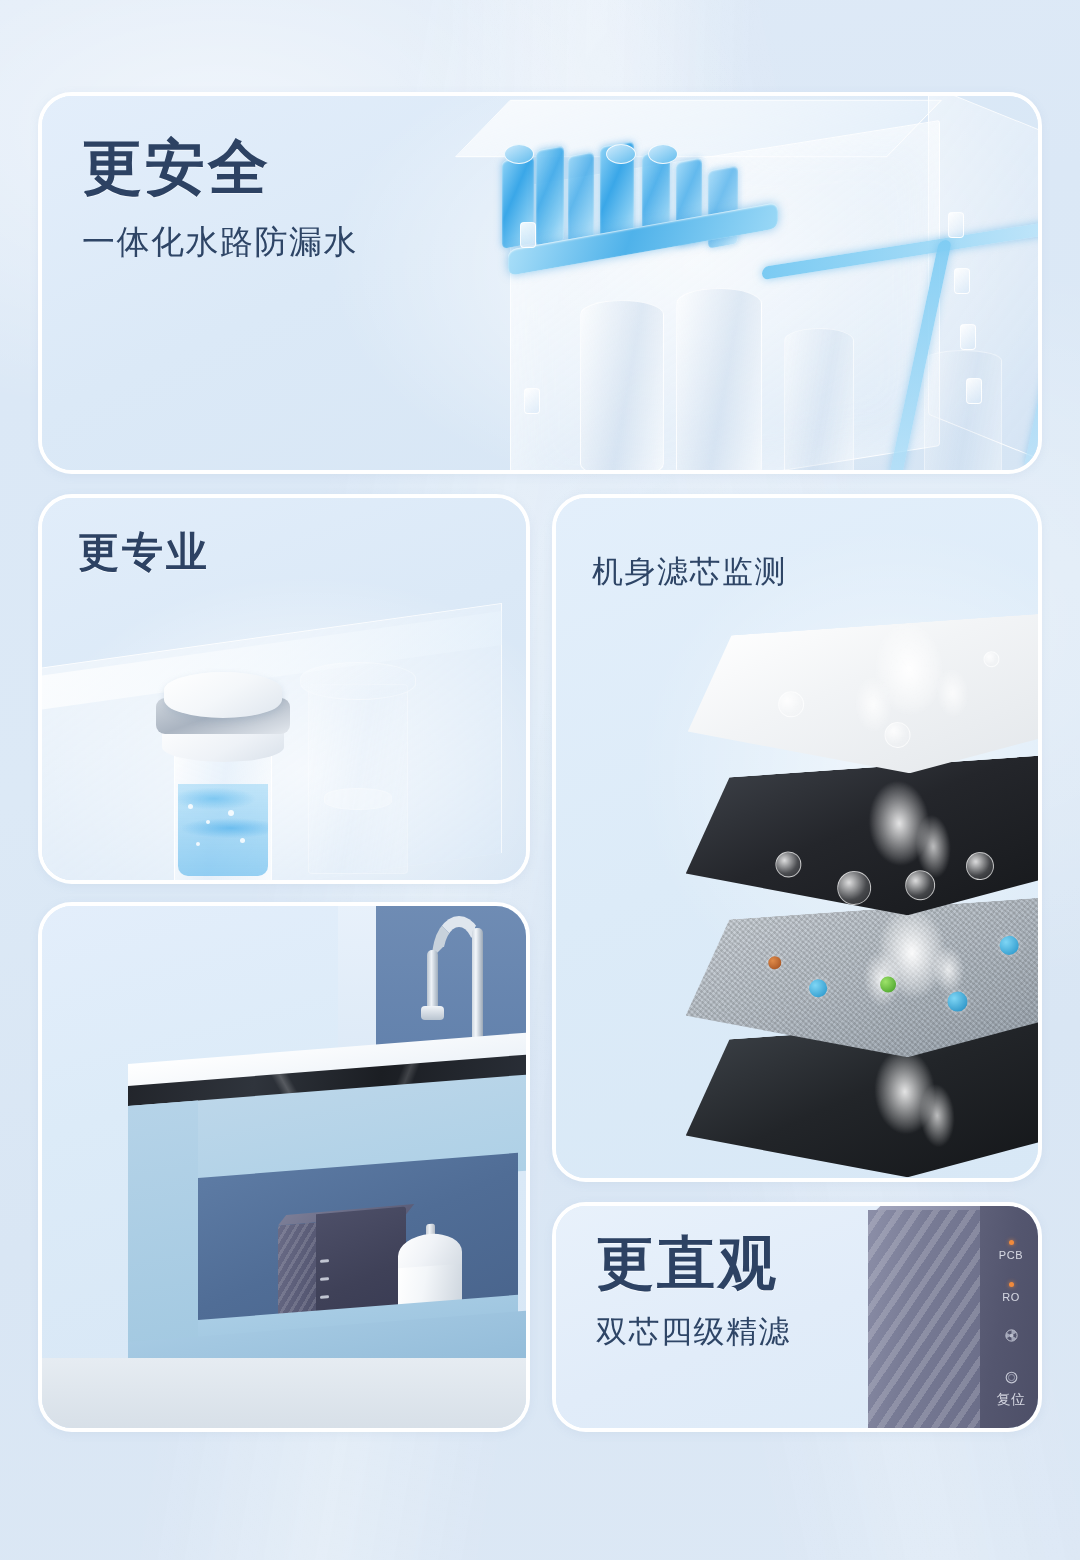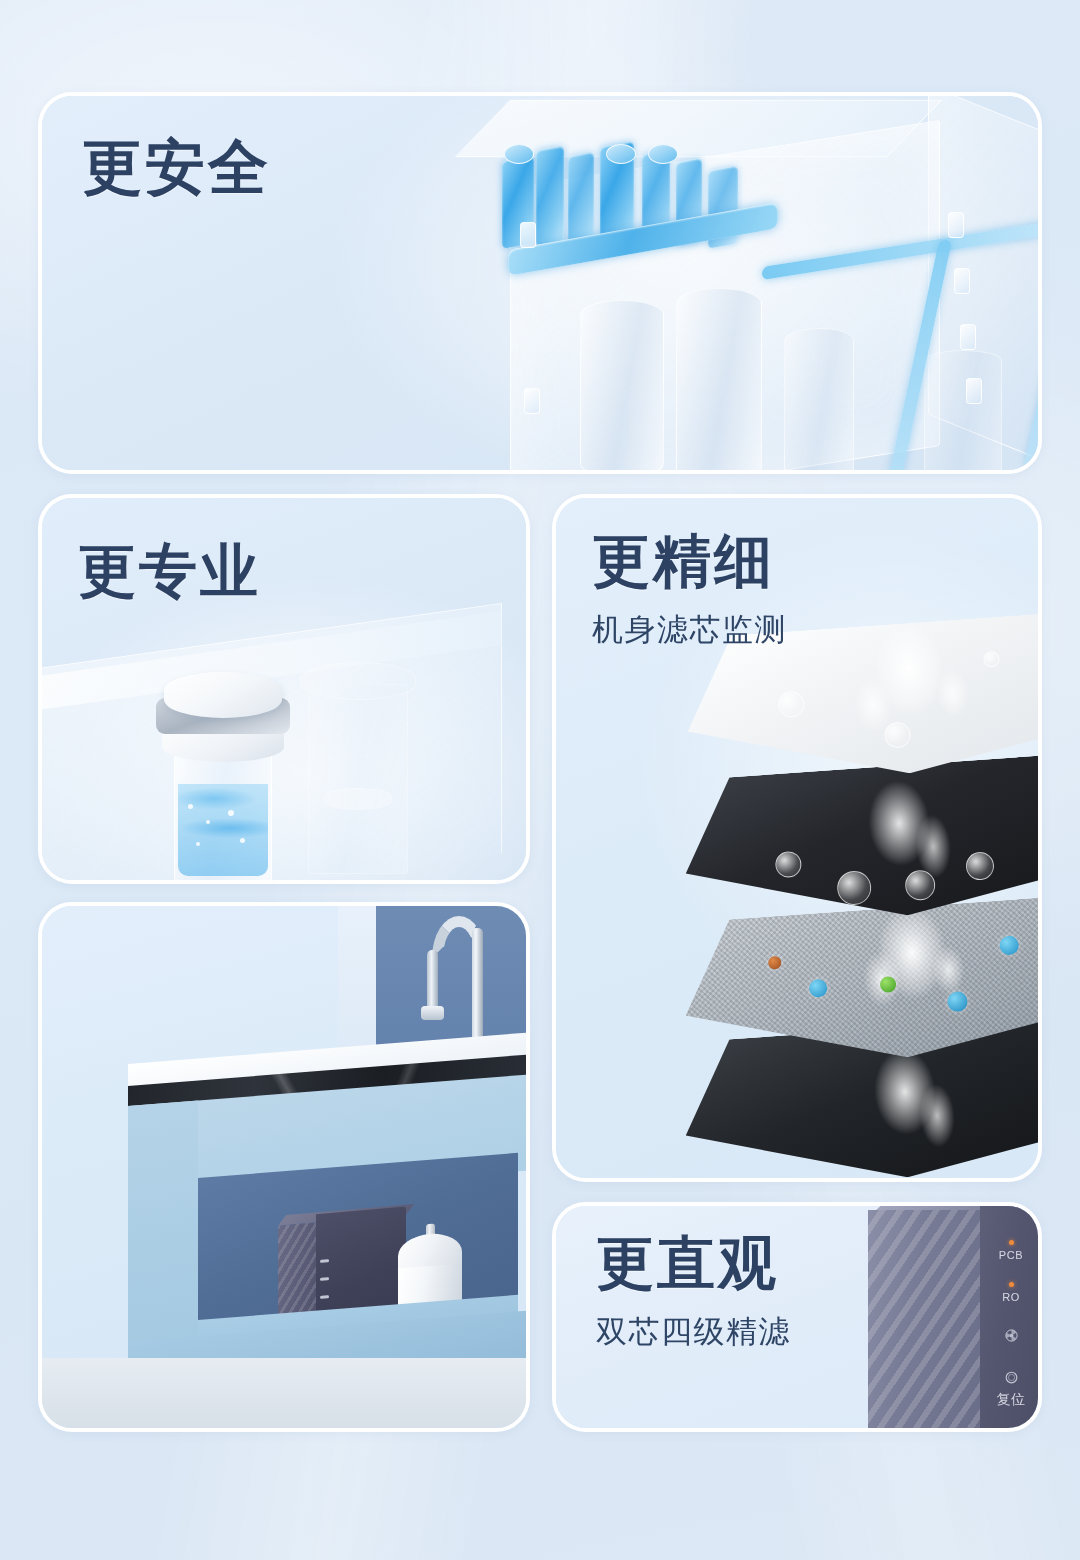--- a/index.html
+++ b/index.html
@@ -139,21 +139,21 @@
           border:1px solid rgba(255,255,255,.85); }
 
   
   #card2 { left: 38px; top: 494px; width: 492px; height: 390px; }
   #card2 .card-inner {
     background:
       radial-gradient(ellipse 420px 300px at 55% 72%, rgba(255,255,255,.82) 0%, rgba(255,255,255,0) 66%),
       linear-gradient(160deg, #e1edfa 0%, #dbe9f7 45%, #d6e5f4 100%);
   }
   #card2 .titles { left: 36px; top: 34px; }
-  #card2 .t-main { font-size: 58px; margin-top: 10px; }
+  #card2 .t-main { font-size: 41px; }
   #card2 .t-sub  { font-size: 31px; margin-top: 24px; }
 
   .c2-housing {
     position:absolute; left: -10px; top: 138px; width: 470px; height: 250px;
     background: linear-gradient(150deg, rgba(255,255,255,.50), rgba(222,236,250,.30));
     border-top: 1.5px solid rgba(255,255,255,.85);
     border-right: 1.5px solid rgba(255,255,255,.6);
     transform: skewY(-8deg);
   }
   .c2-shelf {
@@ -453,20 +453,21 @@
         <div class="clip" style="left:486px; top:120px"></div>
         <div class="clip" style="left:492px; top:176px"></div>
         <div class="clip" style="left:498px; top:232px"></div>
         <div class="clip" style="left:504px; top:286px"></div>
         <div class="clip" style="left:58px;  top:130px"></div>
         <div class="clip" style="left:62px;  top:296px"></div>
       </div>
 
       <div class="titles">
         <div class="t-main">更安全</div>
+        <div class="t-sub">一体化水路防漏水</div>
       </div>
     </div>
   </div>
 
   <div class="card" id="card2">
     <div class="card-inner">
 
       <div class="c2-housing"></div>
       <div class="c2-shelf"></div>
 
@@ -524,21 +525,20 @@
 
       <div class="layer L1">
         <div class="sheet"></div>
         <div class="splash" style="left:130px; top:-14px; width:190px; height:150px"></div>
         <div class="pod" style="left:92px;  top:60px; width:26px; height:26px"></div>
         <div class="pod" style="left:196px; top:98px; width:26px; height:26px"></div>
         <div class="pod" style="left:300px; top:34px; width:16px; height:16px"></div>
       </div>
 
       <div class="titles">
-        <div class="t-main">更精细</div>
         <div class="t-sub">机身滤芯监测</div>
       </div>
     </div>
   </div>
 
   <div class="card" id="card4">
     <div class="card-inner">
 
       <div class="k-wall2"></div>
       <div class="k-wall"></div>

